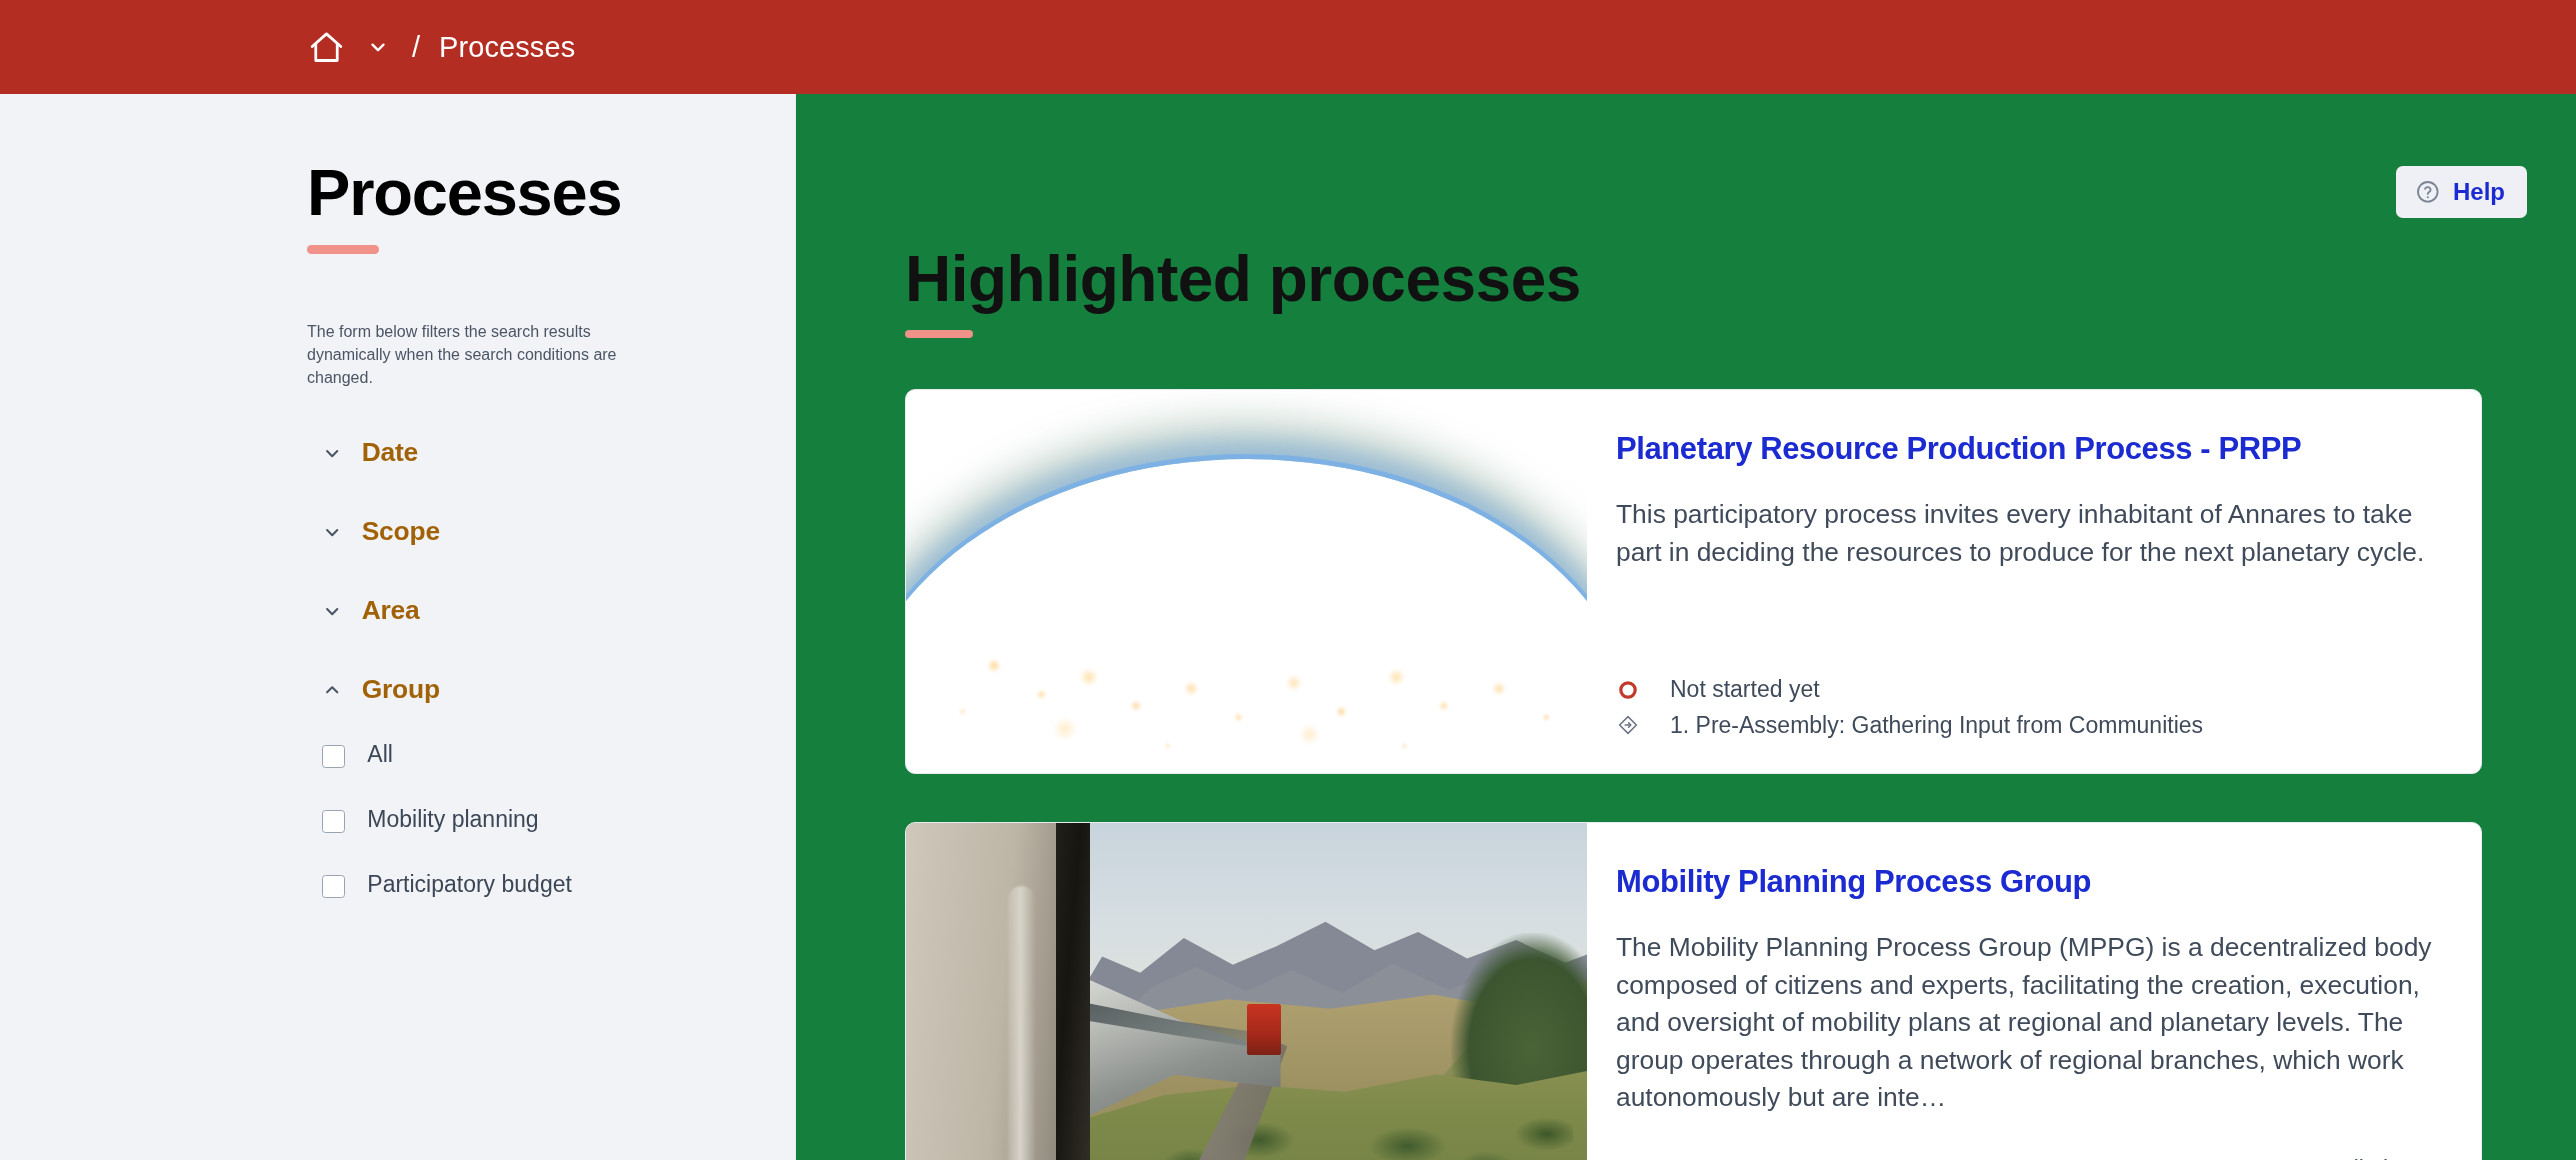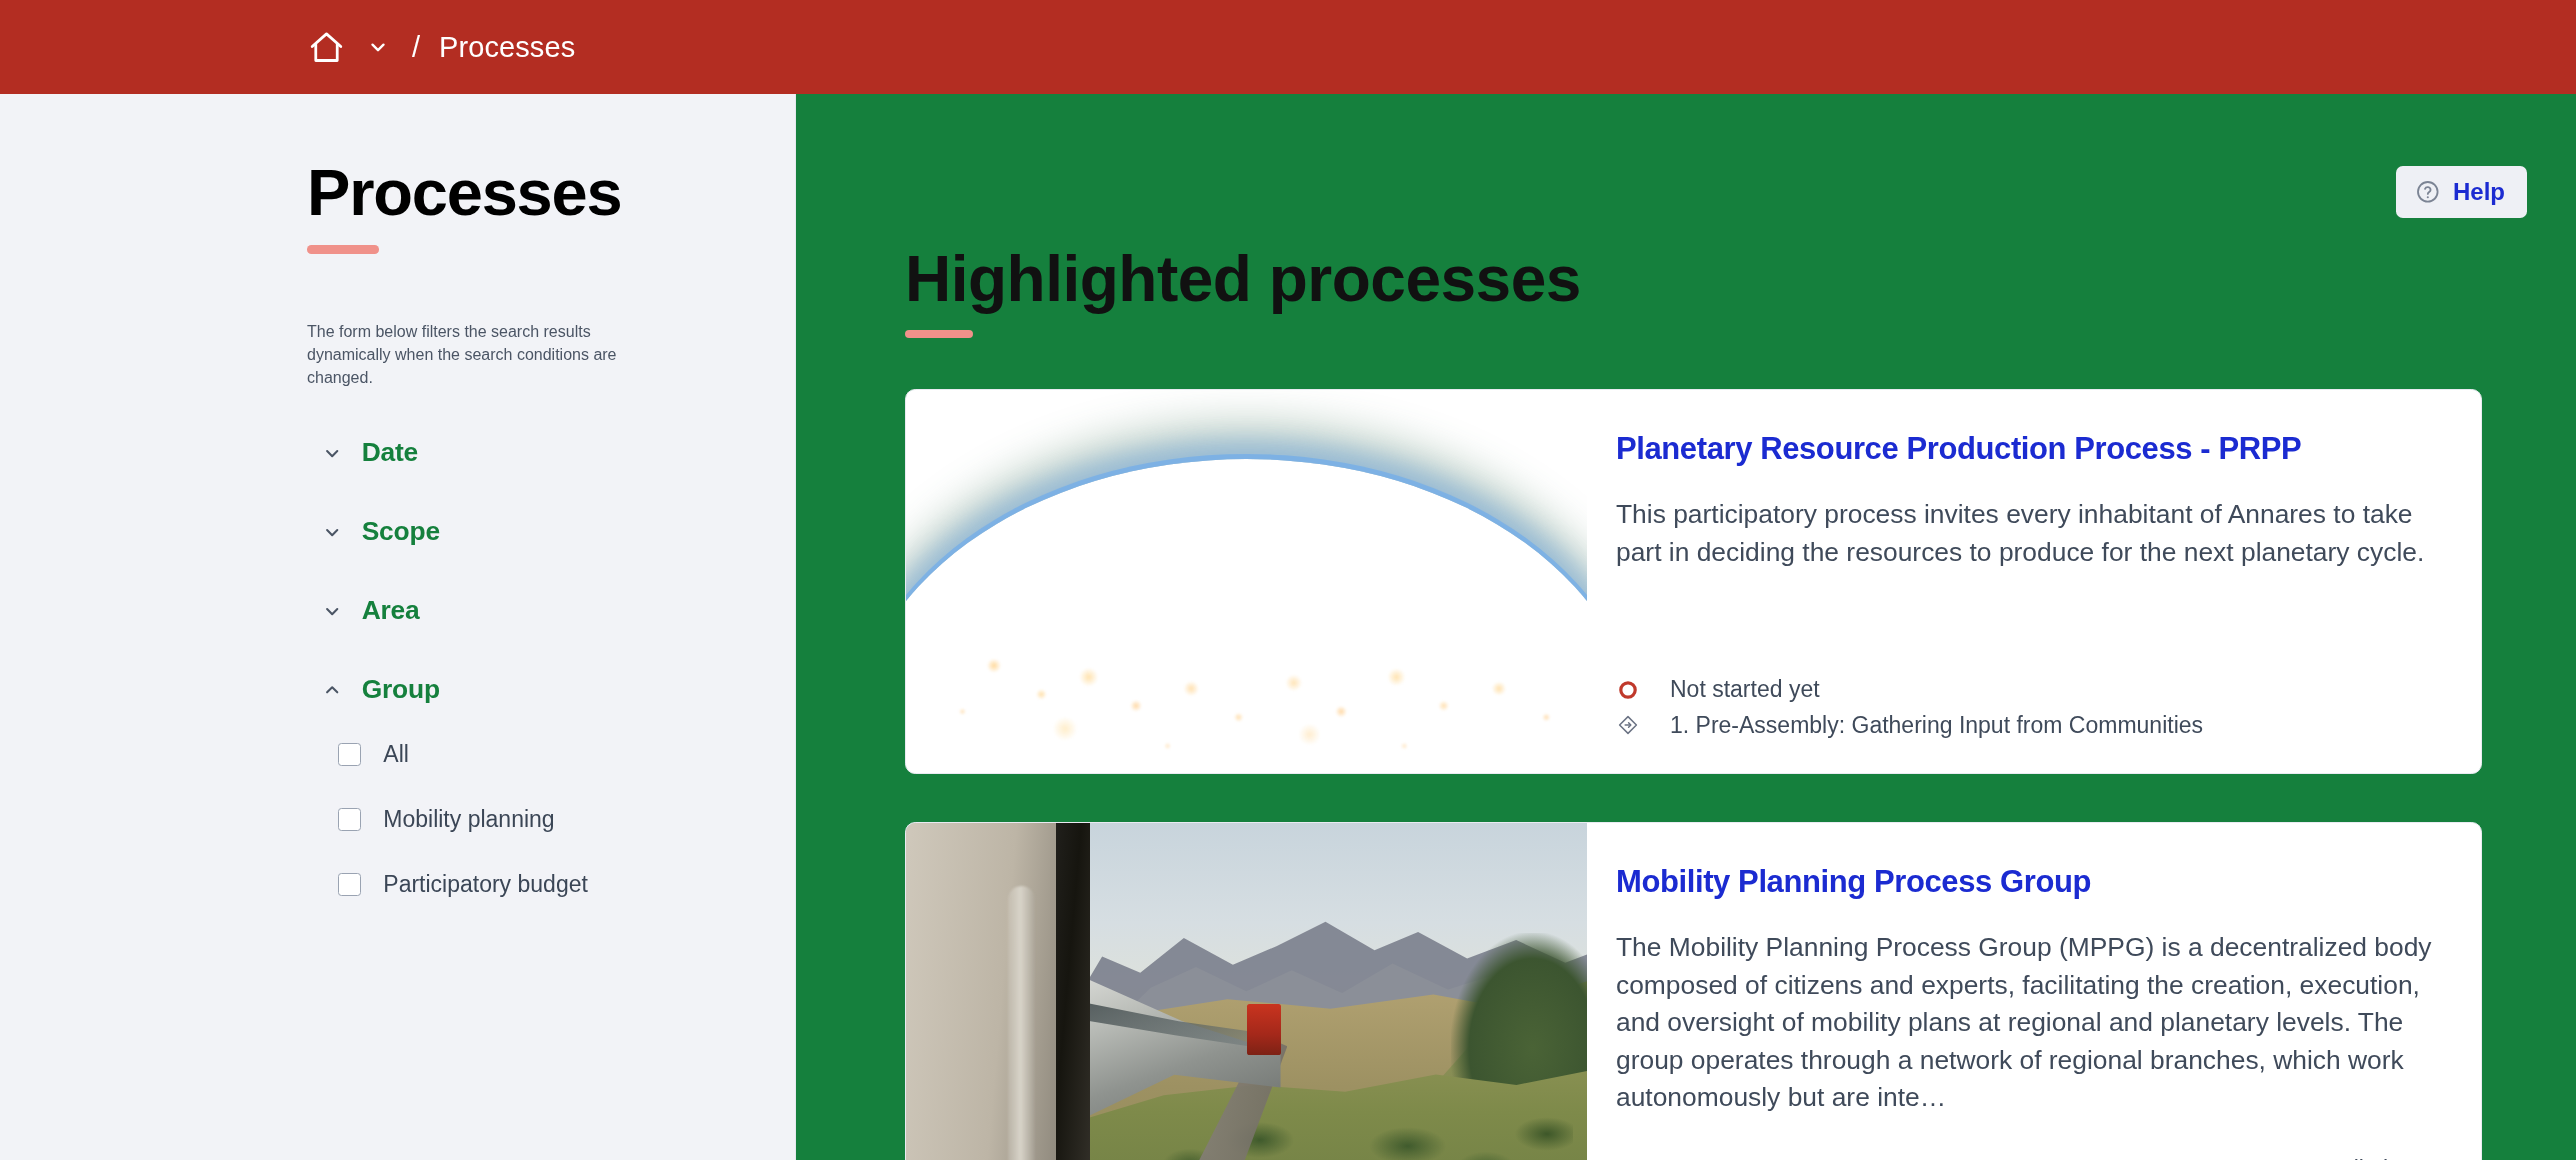--- a/index.html
+++ b/index.html
@@ -63,26 +63,26 @@
   }
 
   .filter-group { margin-top: 48px; padding-left: 15.3px; }
   .filter-head {
     display: flex; align-items: center; gap: 19px;
     cursor: pointer;
   }
   .filter-head .chev { width: 20.4px; height: 20.4px; display:block; flex: 0 0 20.4px; }
   .filter-head .chev svg { width: 20.4px; height: 20.4px; display:block; }
   .filter-label {
-    font-size: 26.4px; font-weight: 700; color: #15803d; letter-spacing: -0.2px;
+    font-size: 26.4px; font-weight: 700; color: #a16207; letter-spacing: -0.2px;
   }
   .filter-options { margin-top: 36px; }
   .opt {
-    display: flex; align-items: center; gap: 22px;
-    margin-bottom: 38px; cursor: pointer; margin-left: 16px;
+    display: flex; align-items: flex-end; gap: 22px;
+    margin-bottom: 38px; cursor: pointer;
   }
   .cbox {
     width: 23px; height: 23px; border: 1.7px solid #9aa3b2;
     border-radius: 3.4px; background: #ffffff; flex: 0 0 23px;
   }
   .opt-label { font-size: 23px; color: #3b4656; }
 
   
   .main {
     flex: 1; background: #15803d;

